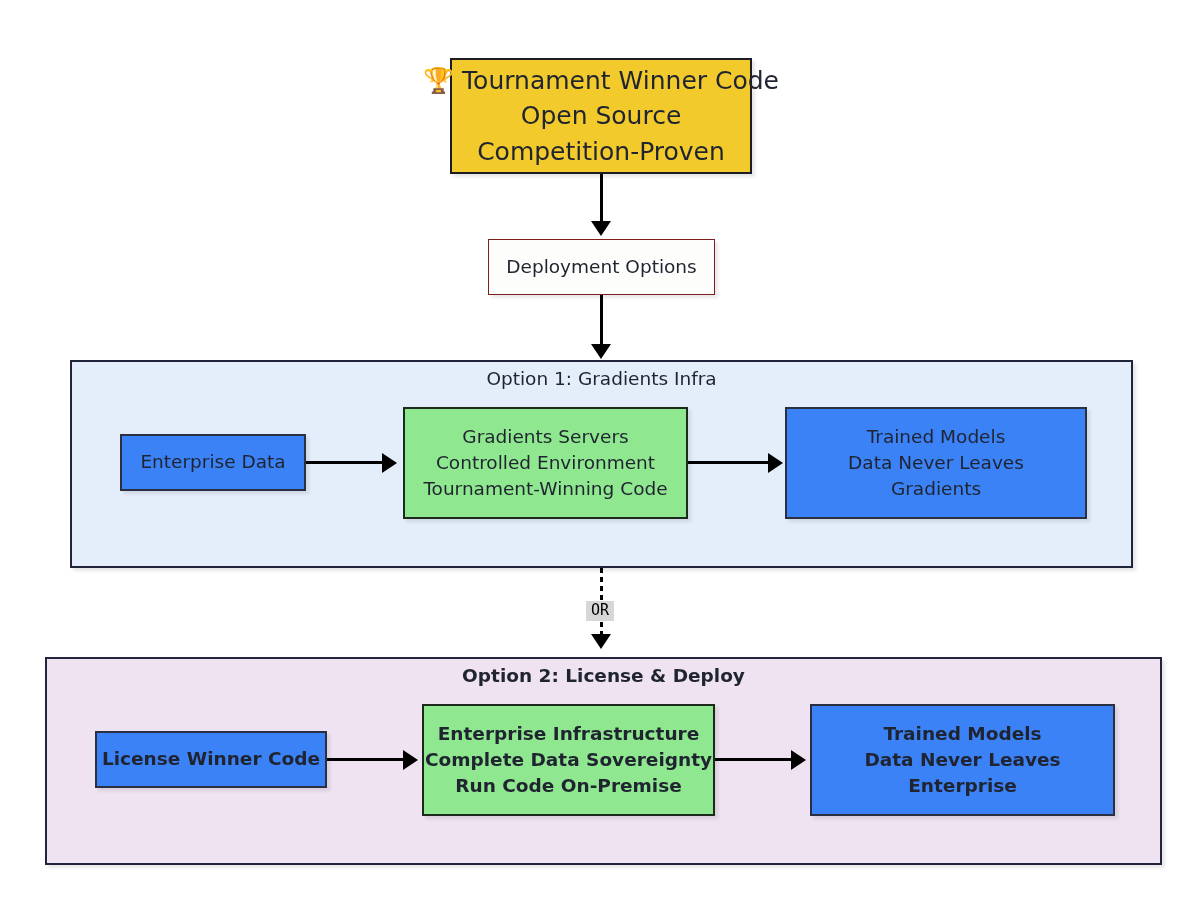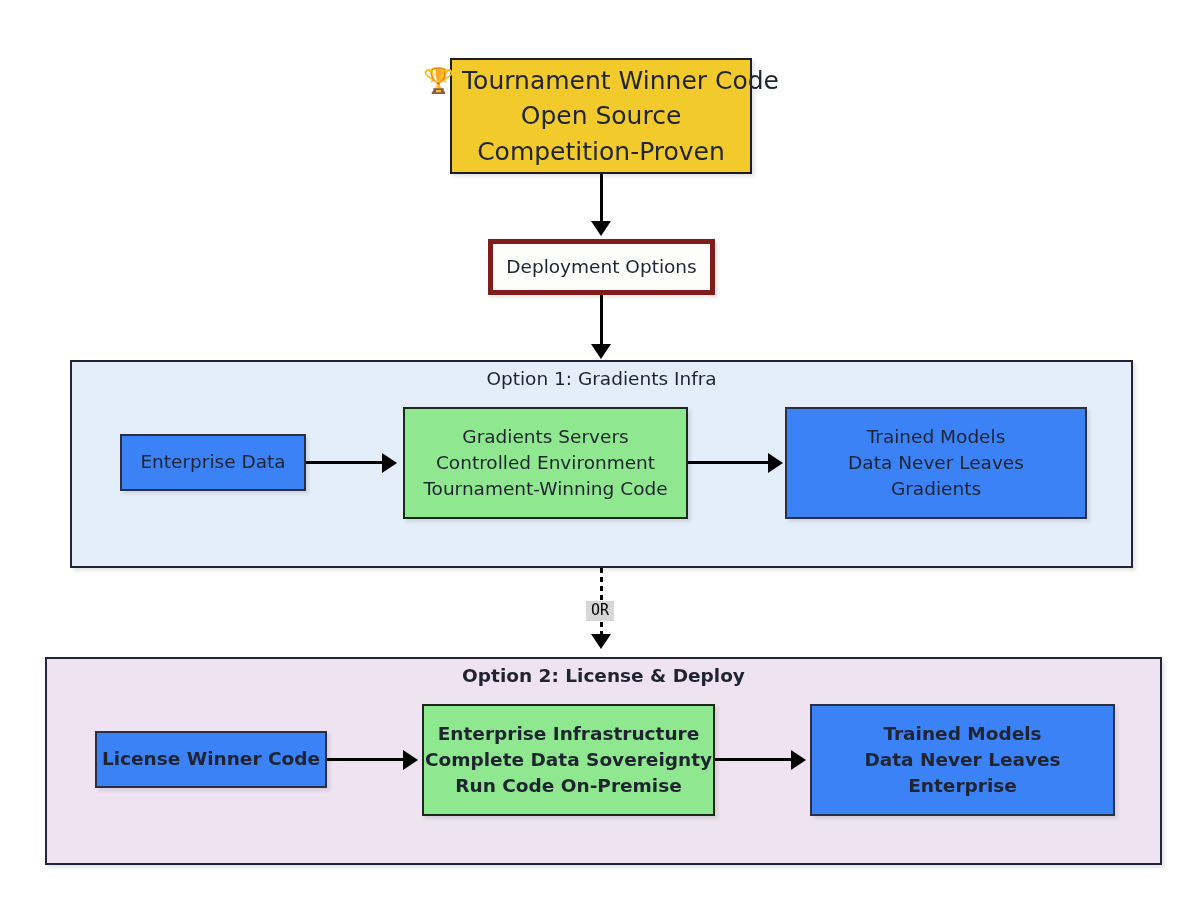--- a/index.html
+++ b/index.html
@@ -38,21 +38,21 @@
     border-width: 2.5px;
     font-size: 25px;
   }
   .node-plain {
     background: #3b82f6;
     border-color: #2b2f42;
     font-size: 18.5px;
   }
   .node-thin {
     background: #fdfdfb;
-    border: 5px solid #7f1d1d;
+    border: 1px solid #7f1d1d;
     font-size: 18.5px;
     box-shadow: 3px 3px 3px rgba(120,120,130,0.16);
     text-align: center;
   }
   .node-green {
     background: #8fe88f;
     border-color: #1c2a1c;
     border-width: 2.5px;
     font-size: 18.5px;
   }

